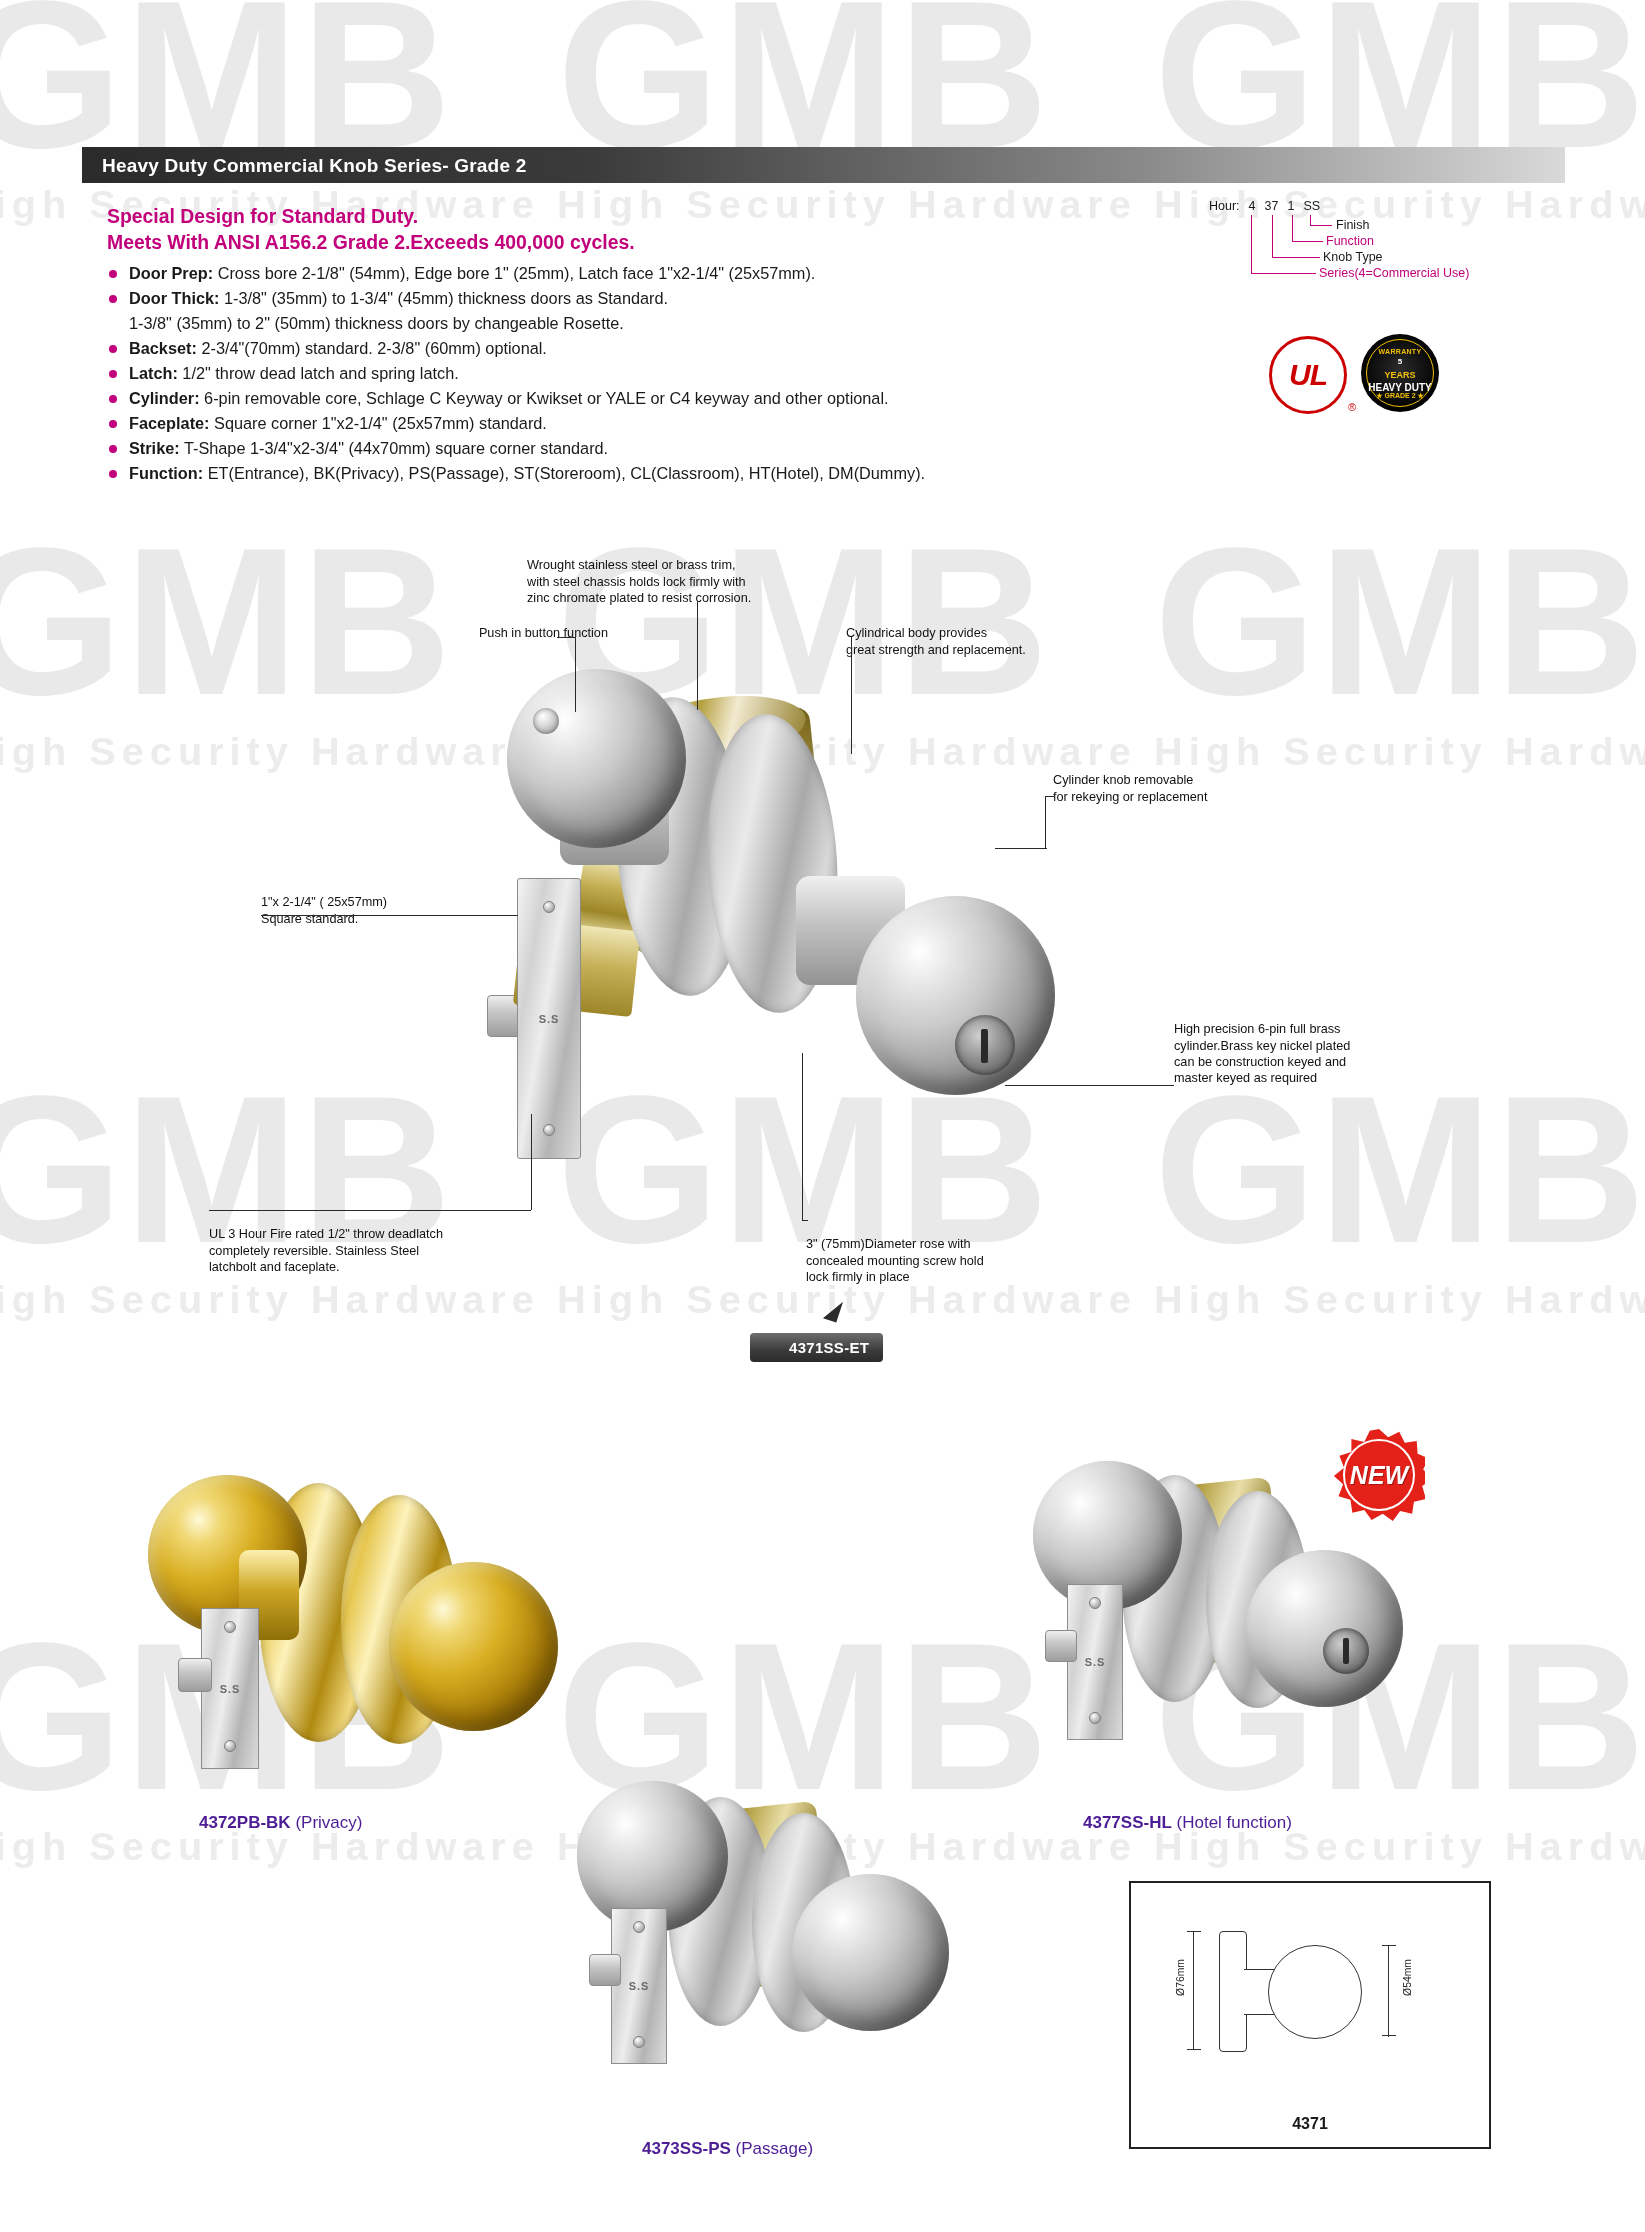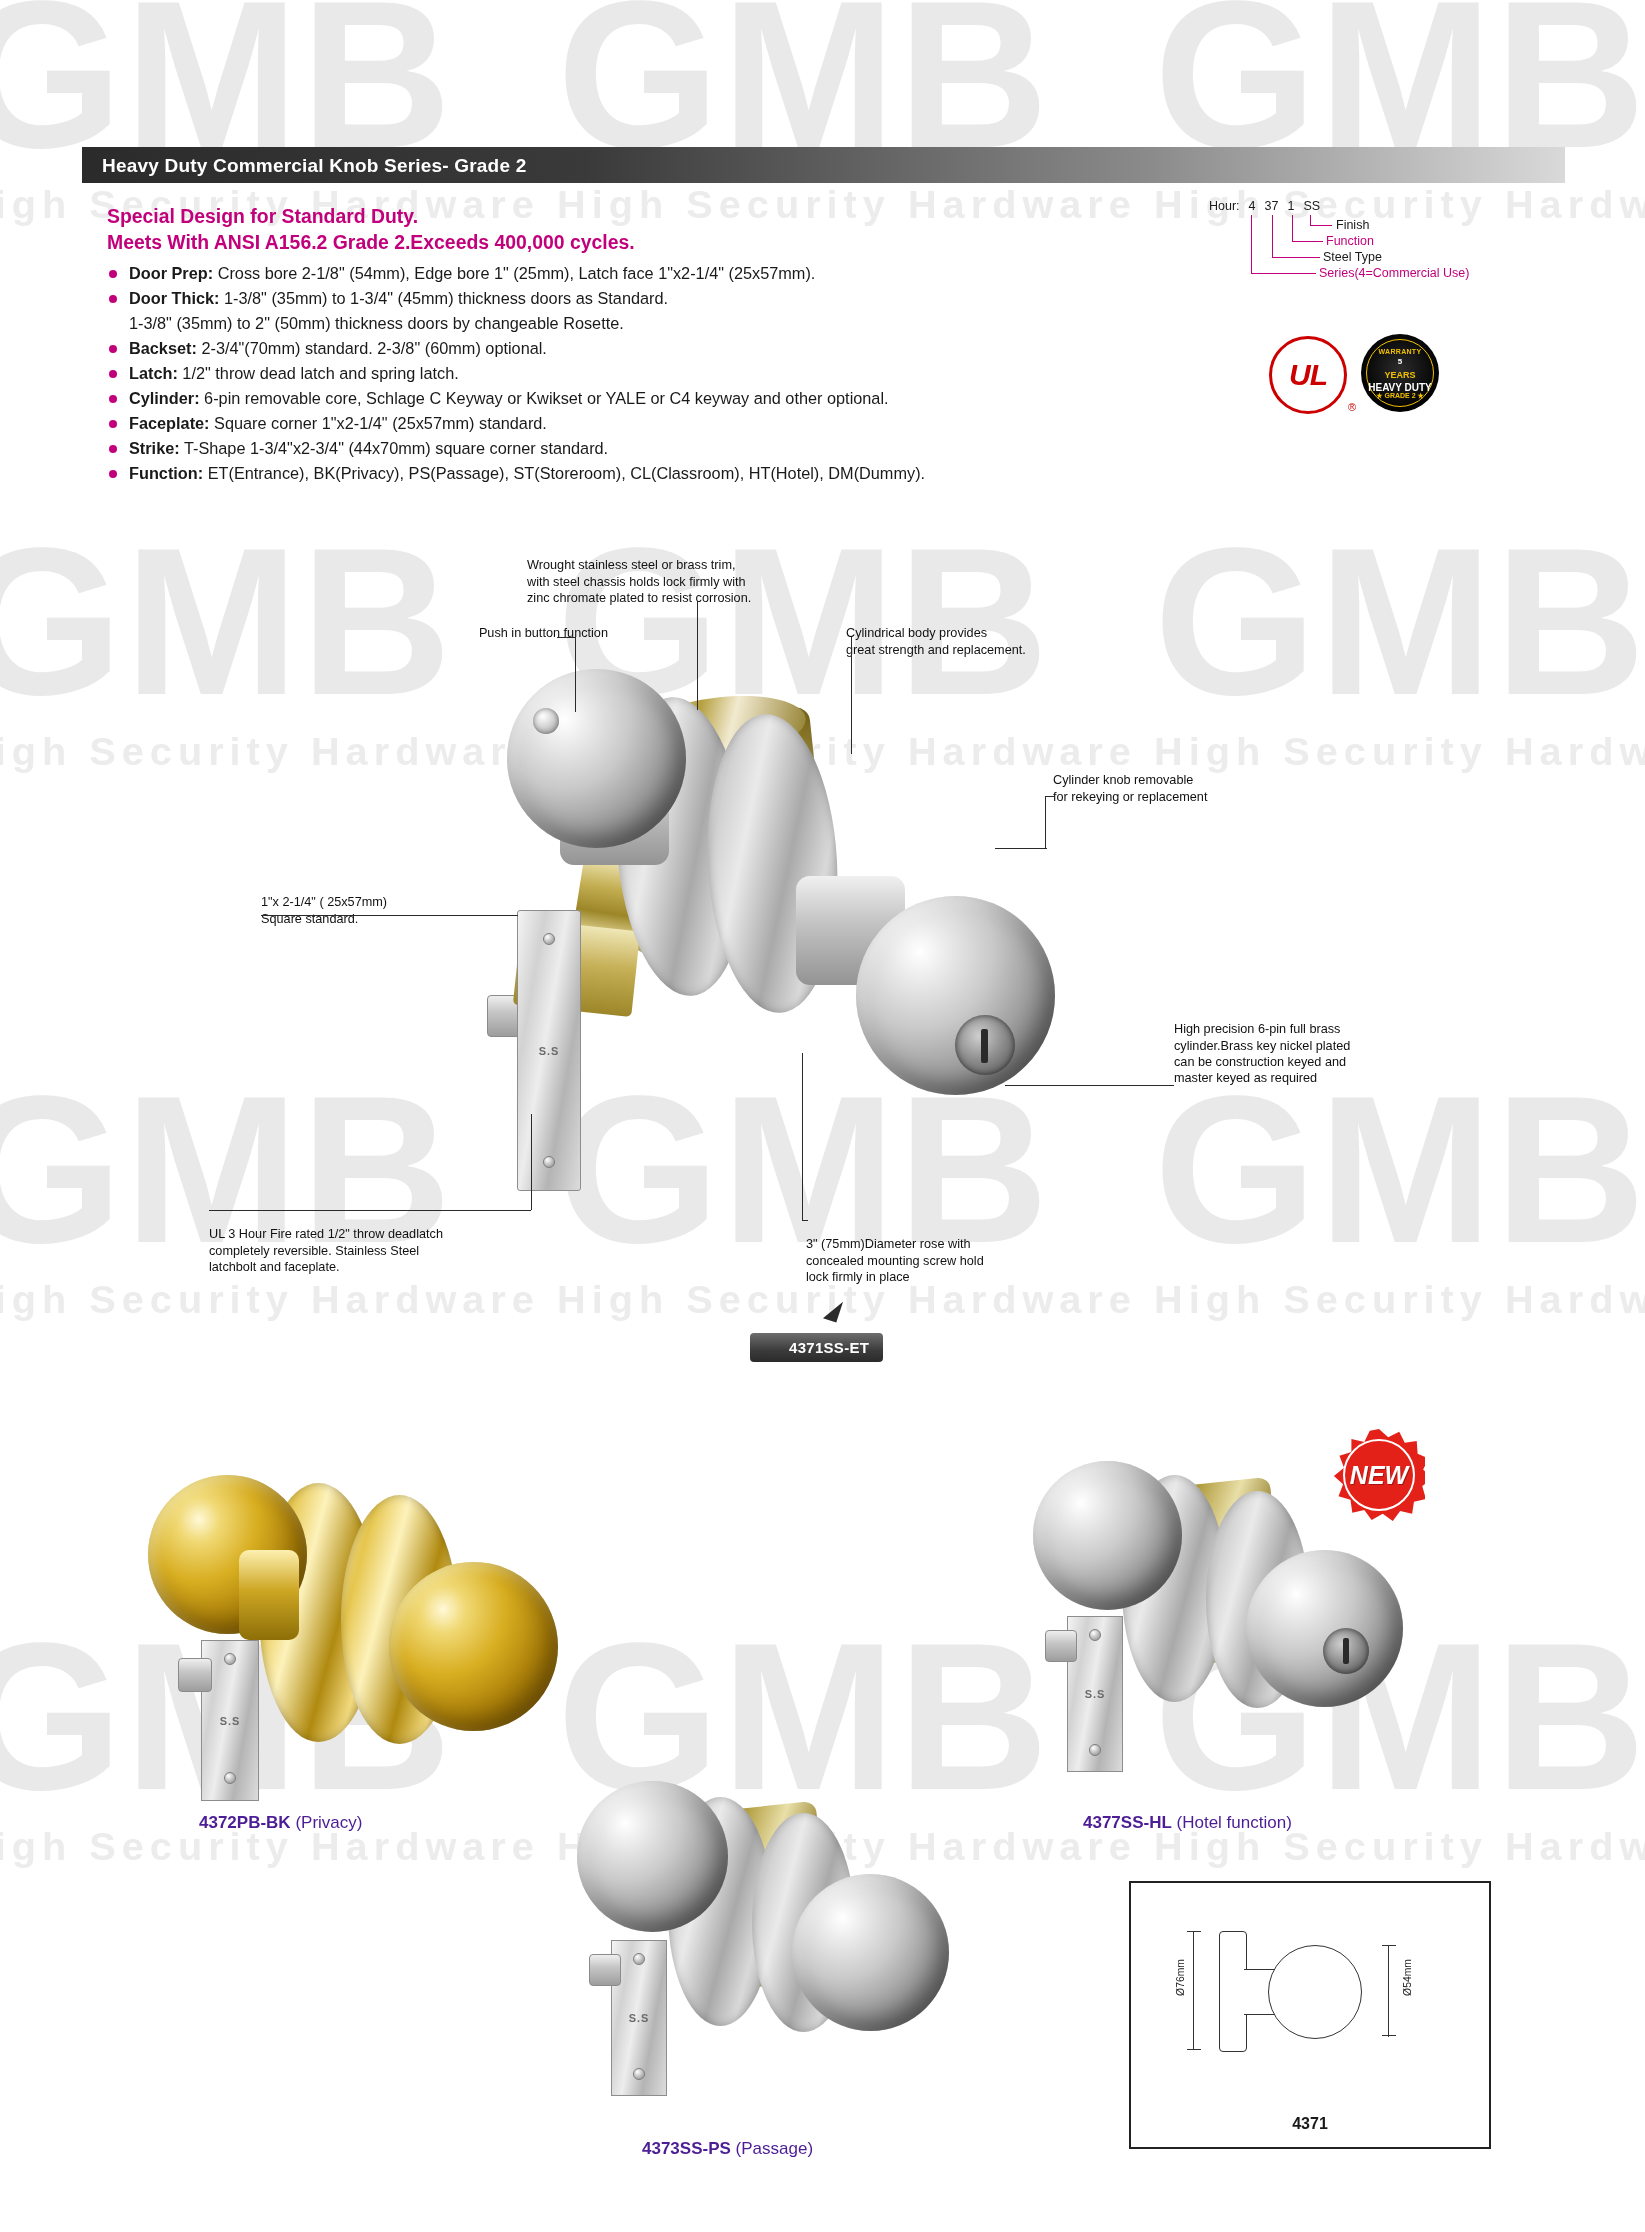--- a/index.html
+++ b/index.html
@@ -117,21 +117,20 @@
     background:radial-gradient(circle at 40% 35%, #cfcfcf 0%, #8f8f8f 45%, #4a4a4a 100%);
     box-shadow:inset 0 0 6px rgba(0,0,0,.6);
   }
   .keyslot{
     position:absolute;background:#2a2a2a;border-radius:2px;
   }
 
   .faceplate{
     background:linear-gradient(100deg,#f4f4f4 0%,#d2d2d2 25%,#ededed 45%,#b4b4b4 70%,#dcdcdc 100%);
     border:1px solid #8d8d8d;
-    margin-top:32px;
   }
   .faceplate .screw{
     position:absolute;width:10px;height:10px;border-radius:50%;
     background:radial-gradient(circle at 35% 30%, #fff 0%, #c0c0c0 50%, #8a8a8a 100%);
     border:1px solid #7d7d7d;
   }
   .faceplate .ss{
     position:absolute;left:50%;top:50%;transform:translate(-50%,-50%);
     font-size:11px;color:#6b6b6b;font-weight:bold;letter-spacing:1px;
   }
@@ -258,21 +257,21 @@
   <div class="vline" style="left:101px;top:16px;height:10px;"></div>
   <div class="hline" style="left:101px;top:26px;width:22px;"></div>
   <div class="lbl" style="left:127px;top:19px;">Finish</div>
 
   <div class="vline" style="left:83px;top:16px;height:26px;"></div>
   <div class="hline" style="left:83px;top:42px;width:31px;"></div>
   <div class="lbl pink" style="left:117px;top:35px;">Function</div>
 
   <div class="vline" style="left:63px;top:16px;height:42px;"></div>
   <div class="hline" style="left:63px;top:58px;width:48px;"></div>
-  <div class="lbl" style="left:114px;top:51px;">Steel Type</div>
+  <div class="lbl" style="left:114px;top:51px;">Knob Type</div>
 
   <div class="vline" style="left:42px;top:16px;height:58px;"></div>
   <div class="hline" style="left:42px;top:74px;width:65px;"></div>
   <div class="lbl pink" style="left:110px;top:67px;">Series(4=Commercial Use)</div>
 </div>
 
 <div class="ul-logo">
   <span class="txt">UL</span>
   <span class="reg">®</span>
 </div>

